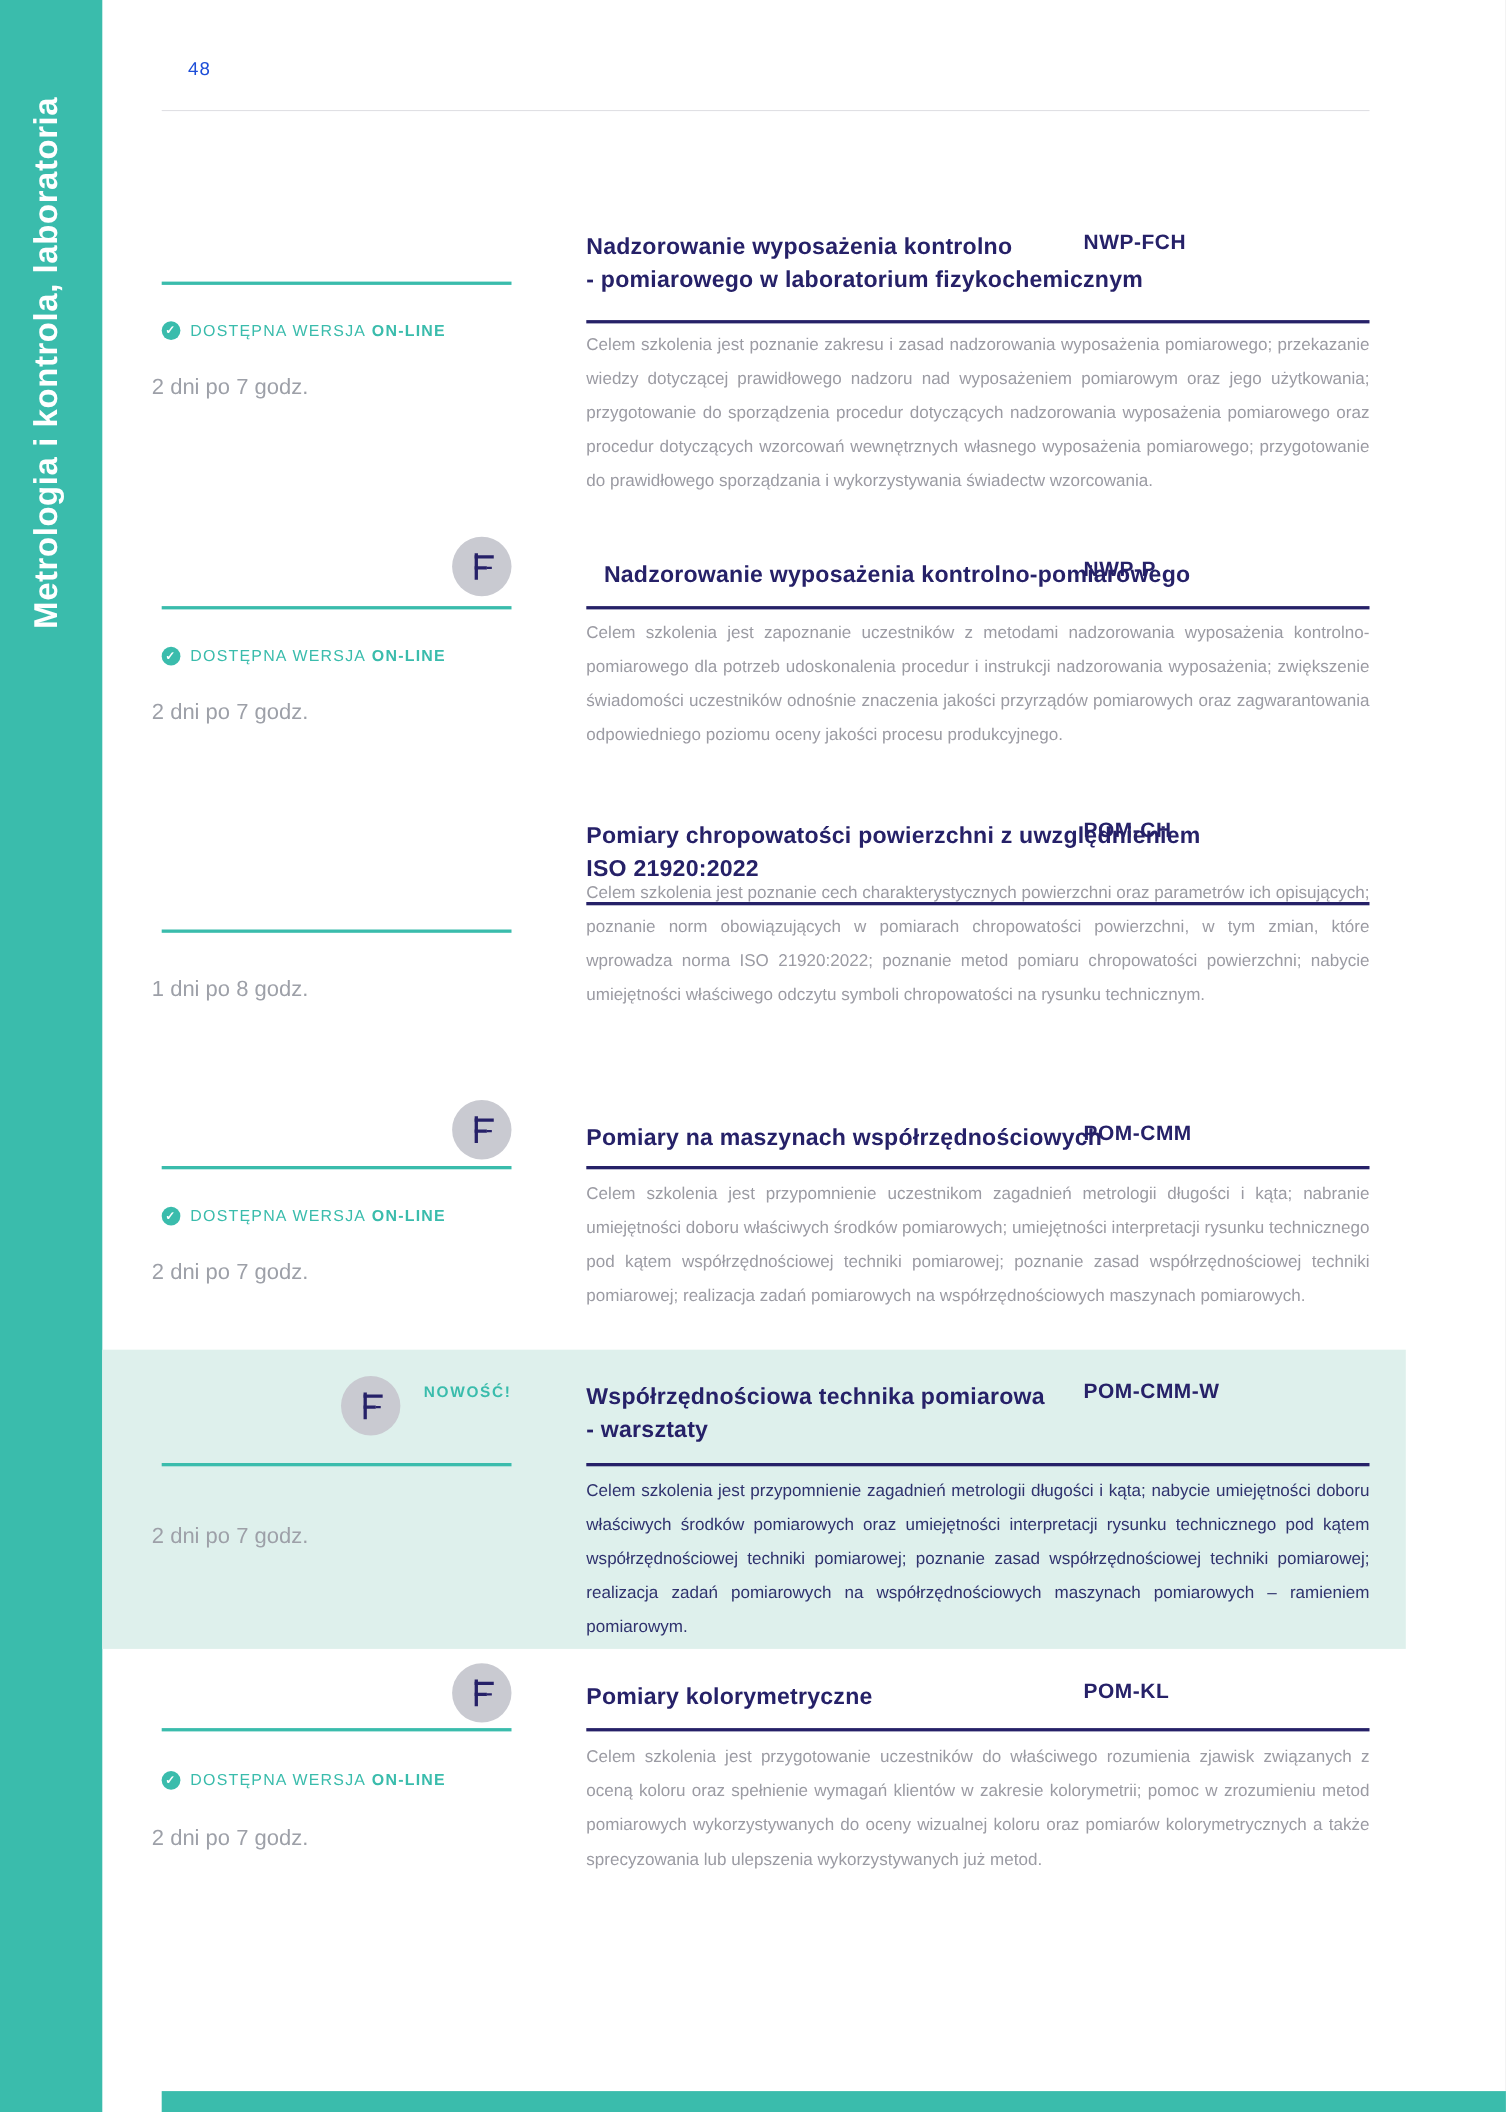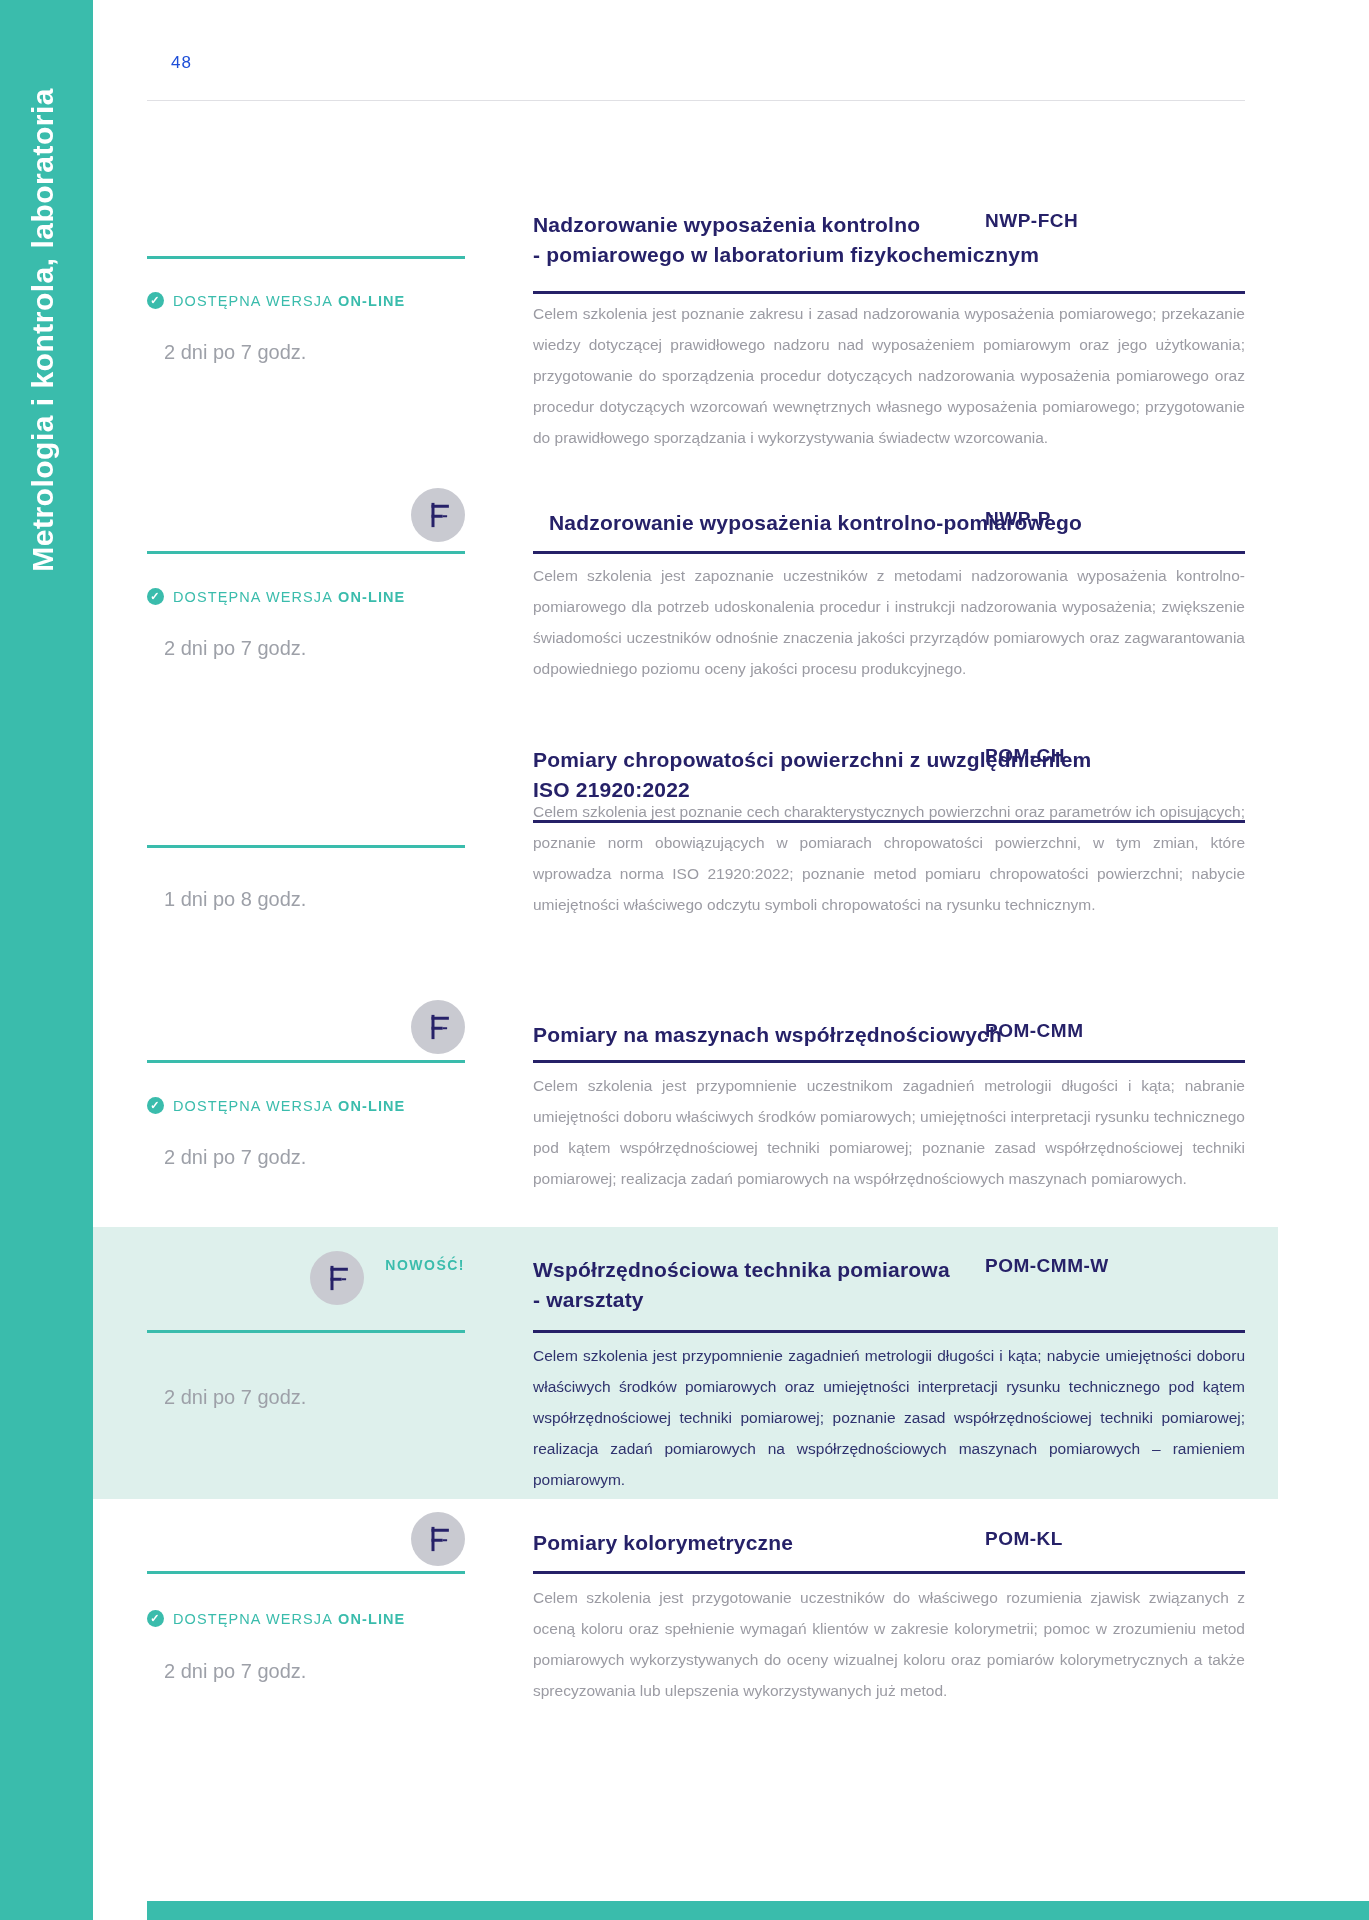--- a/index.html
+++ b/index.html
@@ -60,21 +60,21 @@
     position:absolute; left:147px; display:flex; align-items:center; gap:9px;
     color:var(--teal); font-size:14.5px; letter-spacing:1.1px; white-space:nowrap;
   }
   .online b{font-weight:700;}
   .check{
     width:17px; height:17px; border-radius:50%; background:var(--teal);
     color:#fff; font-size:11px; font-weight:700; display:inline-flex;
     align-items:center; justify-content:center; flex:0 0 17px;
   }
   .duration{
-    position:absolute; left:164px; font-size:20px; color:var(--gray-dur);
+    position:absolute; left:138px; font-size:20px; color:var(--gray-dur);
   }
   .icon-circle{
     position:absolute; width:54px; height:54px; border-radius:50%;
     background:var(--circle); display:flex; align-items:center; justify-content:center;
   }
   .new-label{
     position:absolute; left:147px; width:318px; text-align:right;
     font-size:14px; font-weight:700; letter-spacing:1.5px; color:var(--teal);
   }
 </style>

